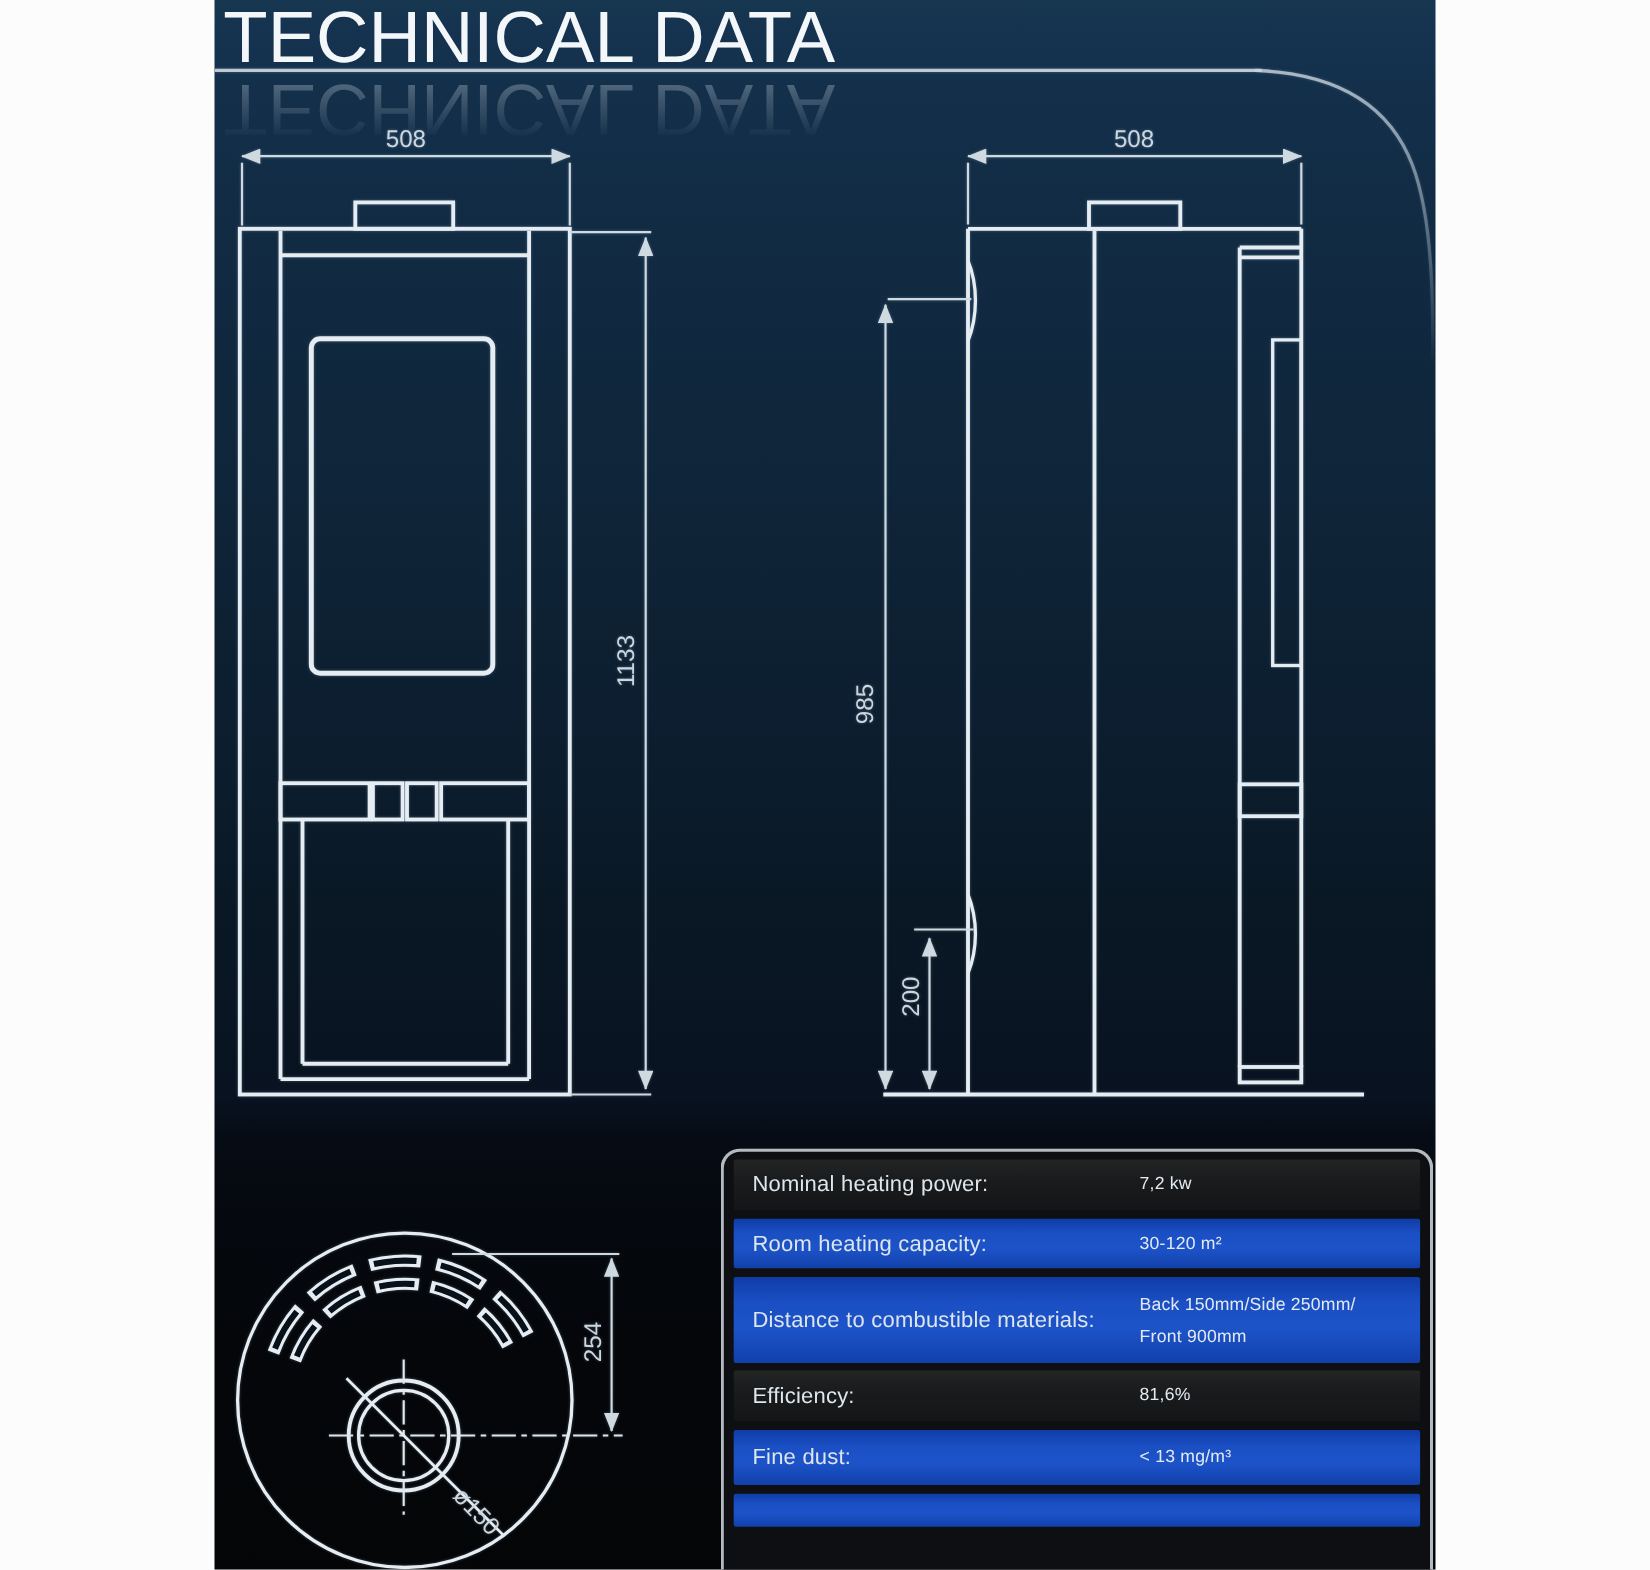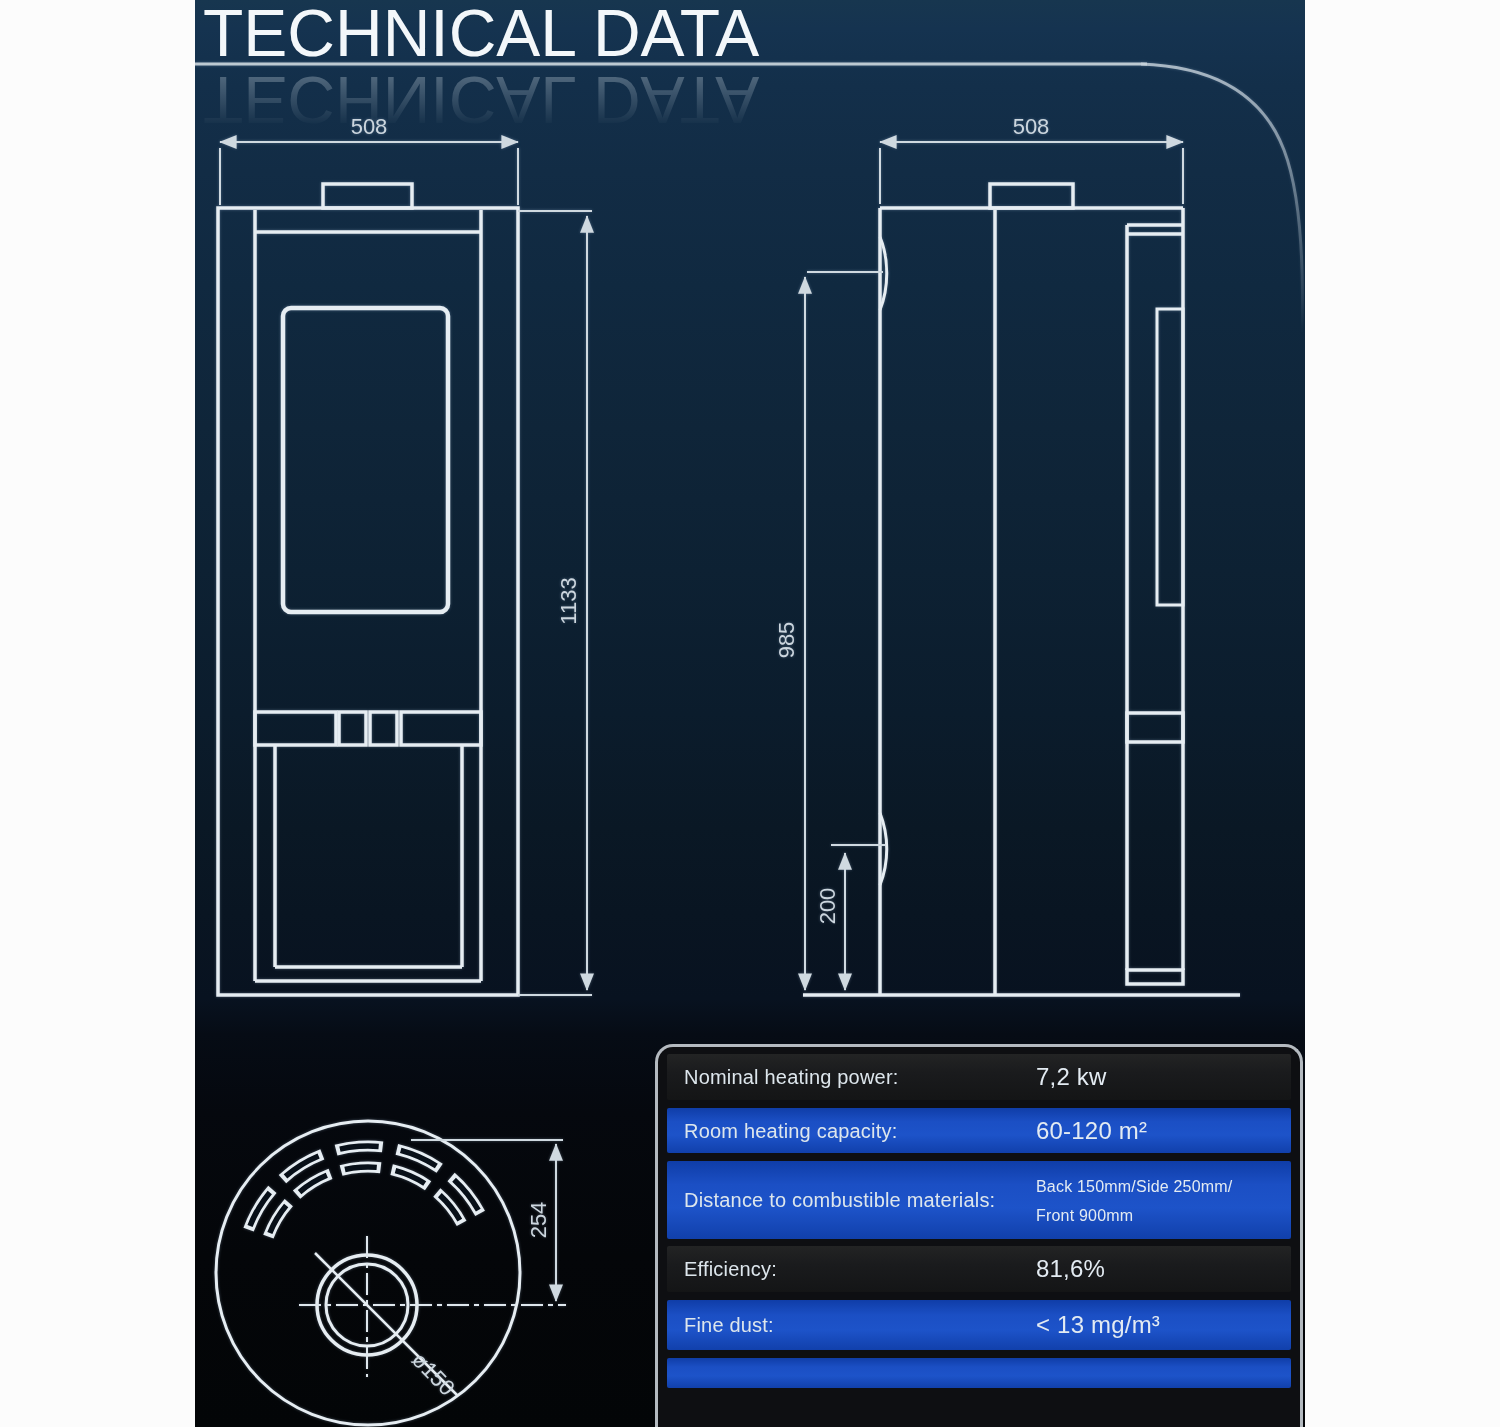--- a/index.html
+++ b/index.html
@@ -38,21 +38,21 @@
   }
   .spec-row{position:relative;margin-bottom:8px;border-radius:2px;}
   .row--dark{background:linear-gradient(180deg,#232424,#1a1b1d 40%,#141516);}
   .row--blue{background:linear-gradient(180deg,#0f3da8 0%,#1b4fc4 30%,#1d53c9 60%,#1140ab 100%);padding-left:16px;}
   .spec-row .lbl{
     position:absolute;left:17px;top:50%;transform:translateY(-50%);
     font-size:20px;color:#dde6ec;letter-spacing:.2px;max-width:345px;line-height:24px;
   }
   .spec-row .val{
     position:absolute;left:369px;top:50%;transform:translateY(-50%);
-    font-size:24px;color:#e3ebf2;letter-spacing:.2px;white-space:nowrap;
+    font-size:16px;color:#e3ebf2;letter-spacing:.2px;white-space:nowrap;
   }
   .spec-row .val2{
     position:absolute;left:369px;top:11px;font-size:16px;color:#e3ebf2;
     letter-spacing:.2px;line-height:29px;white-space:nowrap;
   }
 </style>
 </head>
 <body>
 
 <div class="panel">
@@ -163,21 +163,21 @@
     </g>
   </svg>
 
   <div class="spec-table">
     <div class="spec-row row--dark" style="height:46px">
       <span class="lbl">Nominal heating power:</span>
       <span class="val">7,2 kw</span>
     </div>
     <div class="spec-row row--blue" style="height:45px">
       <span class="lbl">Room heating capacity:</span>
-      <span class="val">60-120 m²</span>
+      <span class="val">30-120 m²</span>
     </div>
     <div class="spec-row row--blue" style="height:78px;margin-bottom:7px">
       <span class="lbl">Distance to combustible materials:</span>
       <span class="val2">
         <div>Back 150mm/Side 250mm/</div>
         <div>Front 900mm</div>
       </span>
     </div>
     <div class="spec-row row--dark" style="height:46px">
       <span class="lbl">Efficiency:</span>

